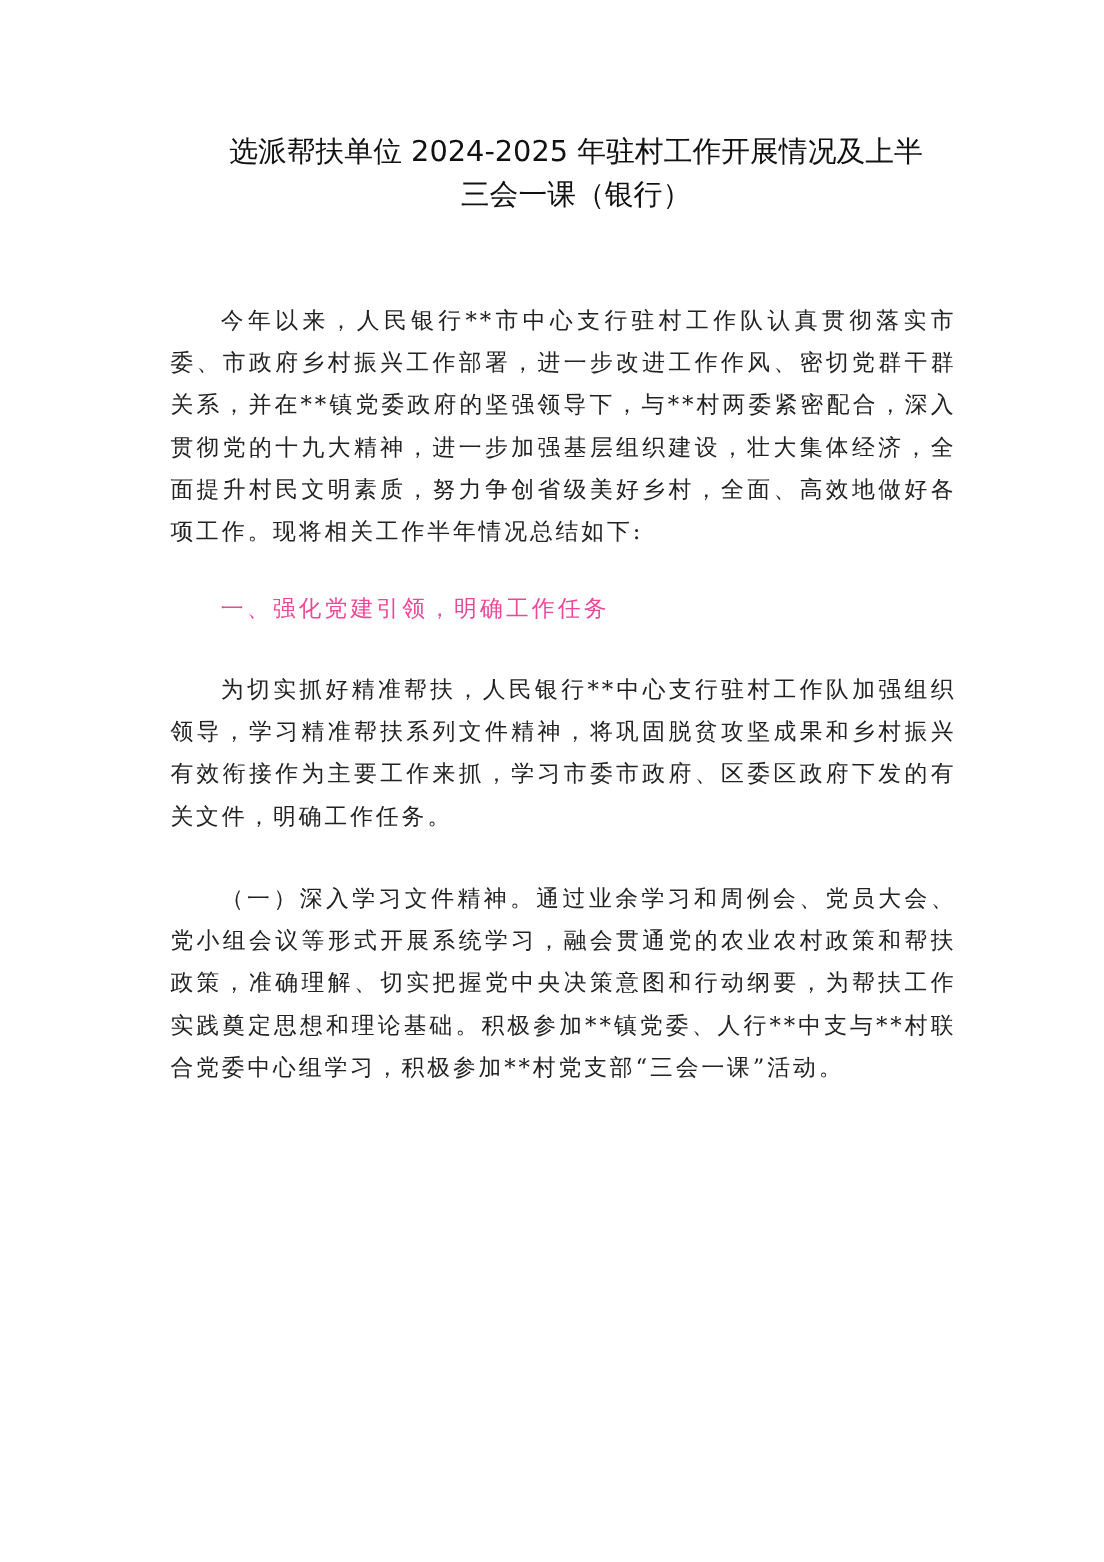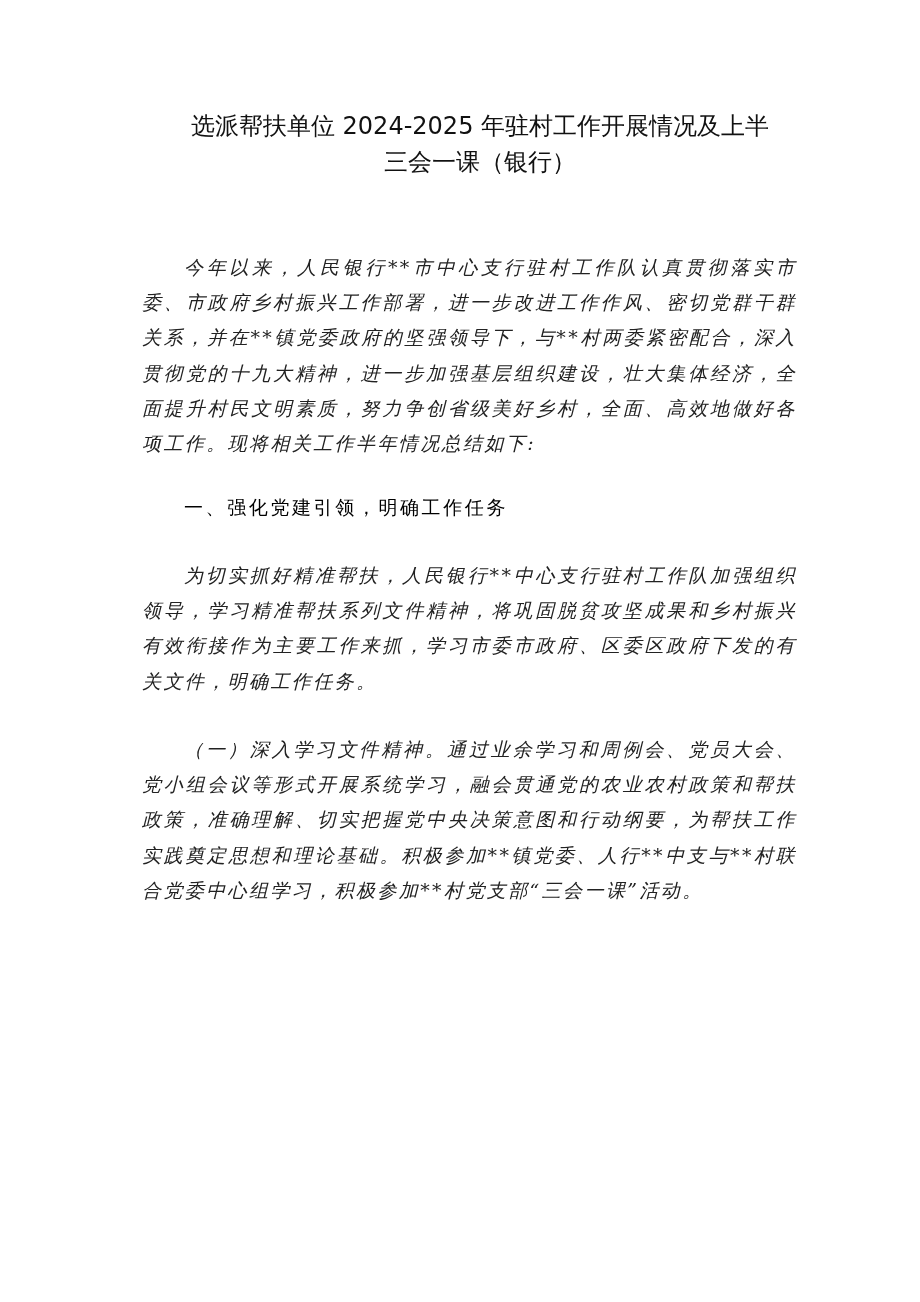--- a/index.html
+++ b/index.html
@@ -44,30 +44,29 @@
       width: 655px;
       font-family: "DejaVu Serif", "Liberation Serif", serif;
       font-size: 19px;
       line-height: 35.2px;
       color: #222222;
       text-align: justify;
       text-align-last: left;
       letter-spacing: 2.4px;
       text-indent: 42px;
       margin: 0;
-      font-style: italic;
     }
     .heading {
       position: absolute;
       left: 142px;
       width: 655px;
       font-family: "DejaVu Serif", "Liberation Serif", serif;
       font-size: 19px;
       line-height: 35px;
-      color: #000000;
+      color: #ec4899;
       letter-spacing: 2.6px;
       text-indent: 42px;
       margin: 0;
     }
     #p-intro { top: 250px; }
     #h-section-1 { top: 490px; }
     #p-section-1 { top: 558px; }
     #p-sub-1 { top: 732px; }
     #p-sub-2 { top: 930px; }
   </style>

